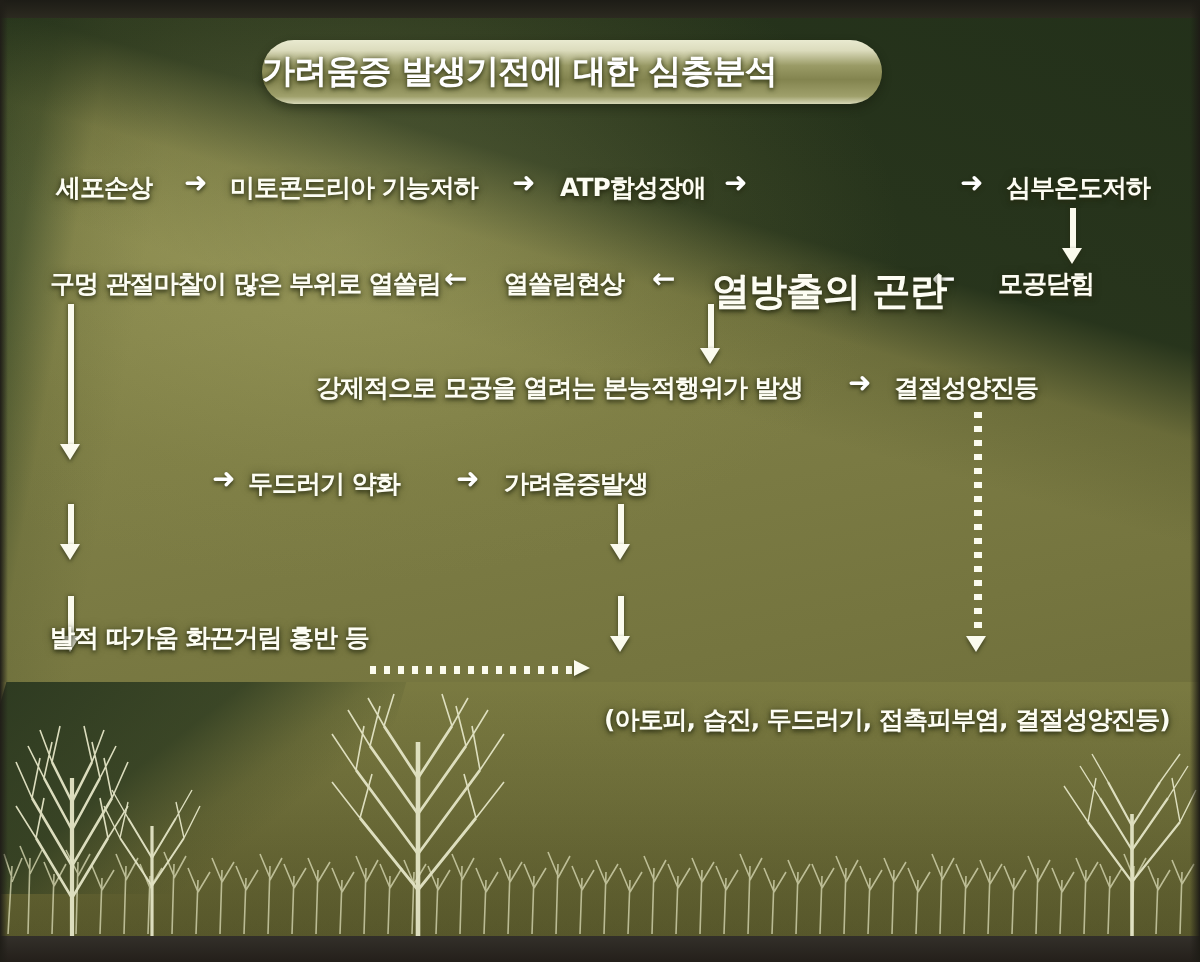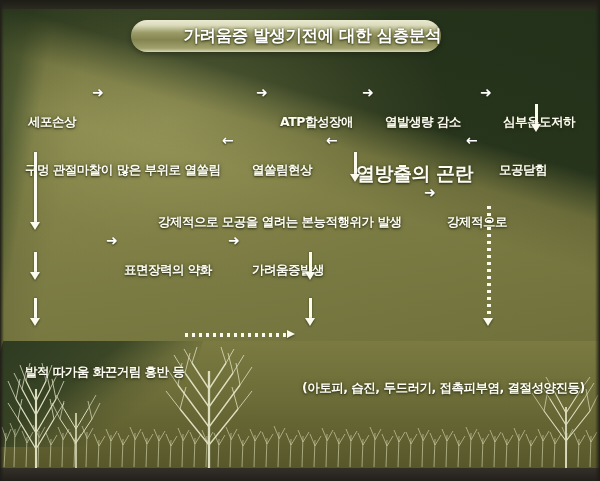--- a/index.html
+++ b/index.html
@@ -41,34 +41,33 @@
   .frame-b{position:absolute;left:0;bottom:0;width:600px;height:13px;background:linear-gradient(to bottom,#33302a,#241f1a);}
   .frame-l{position:absolute;left:0;top:0;width:4px;height:481px;background:linear-gradient(to right,#201e18,rgba(32,30,24,0));}
   .frame-r{position:absolute;right:0;top:0;width:5px;height:481px;background:linear-gradient(to left,#1e1c16,rgba(30,28,22,0));}
 
   
   #title-pill{
     position:absolute;left:131px;top:20px;width:310px;height:32px;
     border-radius:17px;
     background:linear-gradient(to bottom,#e9ead0 0%,#dcdcbd 16%,#9a9b66 40%,#83844f 62%,#9fa06b 88%,#d6d7b6 100%);
     box-shadow:0 2px 5px rgba(20,25,10,0.45);
-    display:flex;align-items:center;justify-content:flex-end;
+    display:flex;align-items:center;justify-content:flex-start;
   }
   #title-pill .txt{
     font-size:16.5px;font-weight:bold;color:#ffffff;letter-spacing:-0.4px;
     text-shadow:0 1px 2px rgba(45,50,20,0.85),0 0 3px rgba(60,65,25,0.6);
     white-space:nowrap;
   }
 
   
   .node{
     position:absolute;white-space:nowrap;color:#fdfdf3;font-weight:bold;
     font-size:12.5px;letter-spacing:-0.5px;
     text-shadow:0 1px 2px rgba(35,40,15,0.9),0 0 4px rgba(40,45,18,0.55);
-    margin-top:28px;
   }
   .arrow-h{
     position:absolute;color:#ffffff;font-weight:bold;font-size:14px;line-height:1;
     text-shadow:0 1px 2px rgba(35,40,15,0.9);
   }
   
   .arrow-v{position:absolute;width:11px;}
   .arrow-v .shaft{position:absolute;left:4px;top:0;width:3px;background:#fbfbee;box-shadow:0 0 2px rgba(35,40,15,.7);}
   .arrow-v .head{
     position:absolute;left:0;width:0;height:0;
@@ -194,24 +193,24 @@
       </g>
     </svg>
   </div>
 
   <div id="title-pill">
     <span class="txt">가려움증 발생기전에 대한 심층분석</span>
   </div>
 
   <div class="node" style="left:28px;top:86px">세포손상</div>
   <div class="arrow-h" style="left:92px;top:85px">➜</div>
+  <div class="node" style="left:115px;top:86px">미토콘드리아 기능저하</div>
   <div class="arrow-h" style="left:256px;top:85px">➜</div>
   <div class="node" style="left:280px;top:86px">ATP합성장애</div>
   <div class="arrow-h" style="left:362px;top:85px">➜</div>
-  <div class="node" style="left:385px;top:86px">열발생량 감소</div>
   <div class="arrow-h" style="left:480px;top:85px">➜</div>
   <div class="node" style="left:503px;top:86px">심부온도저하</div>
 
   <div class="arrow-v" style="left:531px;top:104px;height:28px">
     <div class="shaft" style="height:20px"></div>
       <div class="head" style="top:20px"></div>
   </div>
 
   <div class="node" style="left:499px;top:134px">모공닫힘</div>
   <div class="arrow-h" style="left:466px;top:133px">←</div>
@@ -226,29 +225,29 @@
       <div class="head" style="top:22px"></div>
   </div>
 
   <div class="arrow-v" style="left:30px;top:152px;height:78px">
     <div class="shaft" style="height:70px"></div>
       <div class="head" style="top:70px"></div>
   </div>
 
   <div class="node" style="left:158px;top:186px">강제적으로 모공을 열려는 본능적행위가 발생</div>
   <div class="arrow-h" style="left:424px;top:185px">➜</div>
-  <div class="node" style="left:447px;top:186px">강제적으로</div>
+  <div class="node" style="left:447px;top:186px">결절성양진등</div>
 
   <div class="arrow-vd" style="left:483px;top:206px;height:122px">
     <div class="shaft" style="height:112px"></div>
       <div class="head" style="top:112px"></div>
   </div>
 
   <div class="arrow-h" style="left:106px;top:233px">➜</div>
-  <div class="node" style="left:124px;top:234px">표면장력의 약화</div>
+  <div class="node" style="left:124px;top:234px">두드러기 약화</div>
   <div class="arrow-h" style="left:228px;top:233px">➜</div>
   <div class="node" style="left:252px;top:234px">가려움증발생</div>
 
   <div class="arrow-v" style="left:30px;top:252px;height:28px">
     <div class="shaft" style="height:20px"></div>
       <div class="head" style="top:20px"></div>
   </div>
   <div class="arrow-v" style="left:305px;top:252px;height:28px">
     <div class="shaft" style="height:20px"></div>
       <div class="head" style="top:20px"></div>
@@ -257,21 +256,21 @@
 
   <div class="arrow-v" style="left:30px;top:298px;height:28px">
     <div class="shaft" style="height:20px"></div>
       <div class="head" style="top:20px"></div>
   </div>
   <div class="arrow-v" style="left:305px;top:298px;height:28px">
     <div class="shaft" style="height:20px"></div>
       <div class="head" style="top:20px"></div>
   </div>
 
-  <div class="node" style="left:25px;top:336px">발적 따가움 화끈거림 홍반 등</div>
+  <div class="node" style="left:25px;top:311px">발적 따가움 화끈거림 홍반 등</div>
   <div class="arrow-hd" style="left:185px;top:330px;width:110px">
     <div class="shaft" style="width:102px"></div>
       <div class="head" style="left:102px"></div>
   </div>
   <div class="node" style="left:302px;top:352px">(아토피, 습진, 두드러기, 접촉피부염, 결절성양진등)</div>
 
   <div class="frame-t"></div>
   <div class="frame-b"></div>
   <div class="frame-l"></div>
   <div class="frame-r"></div>

